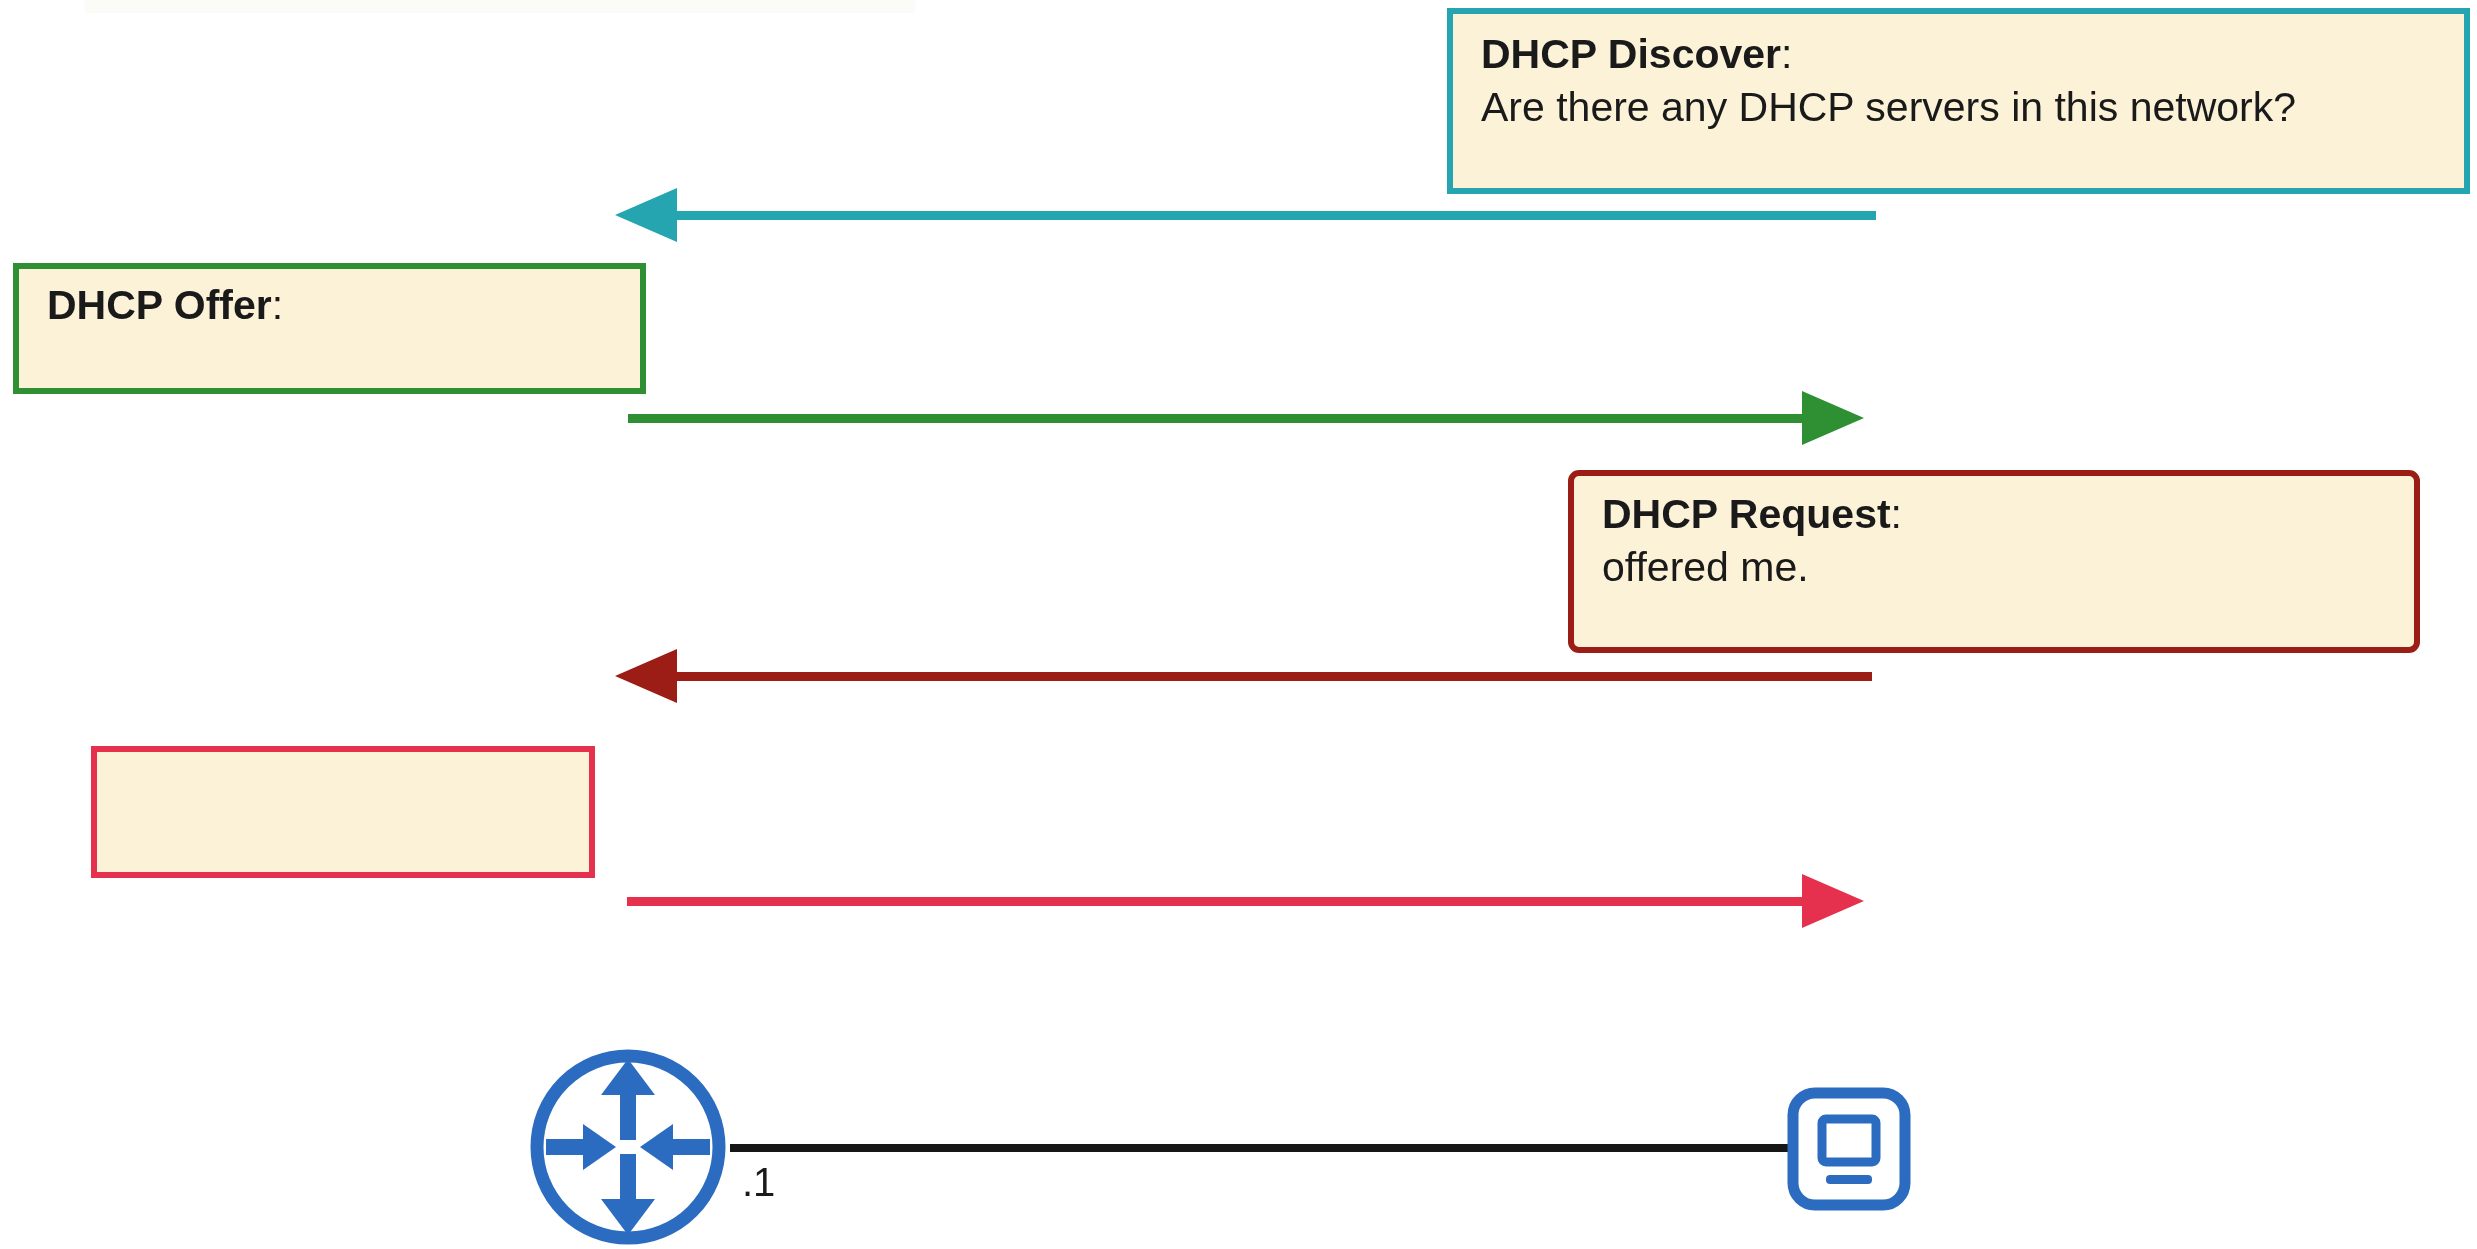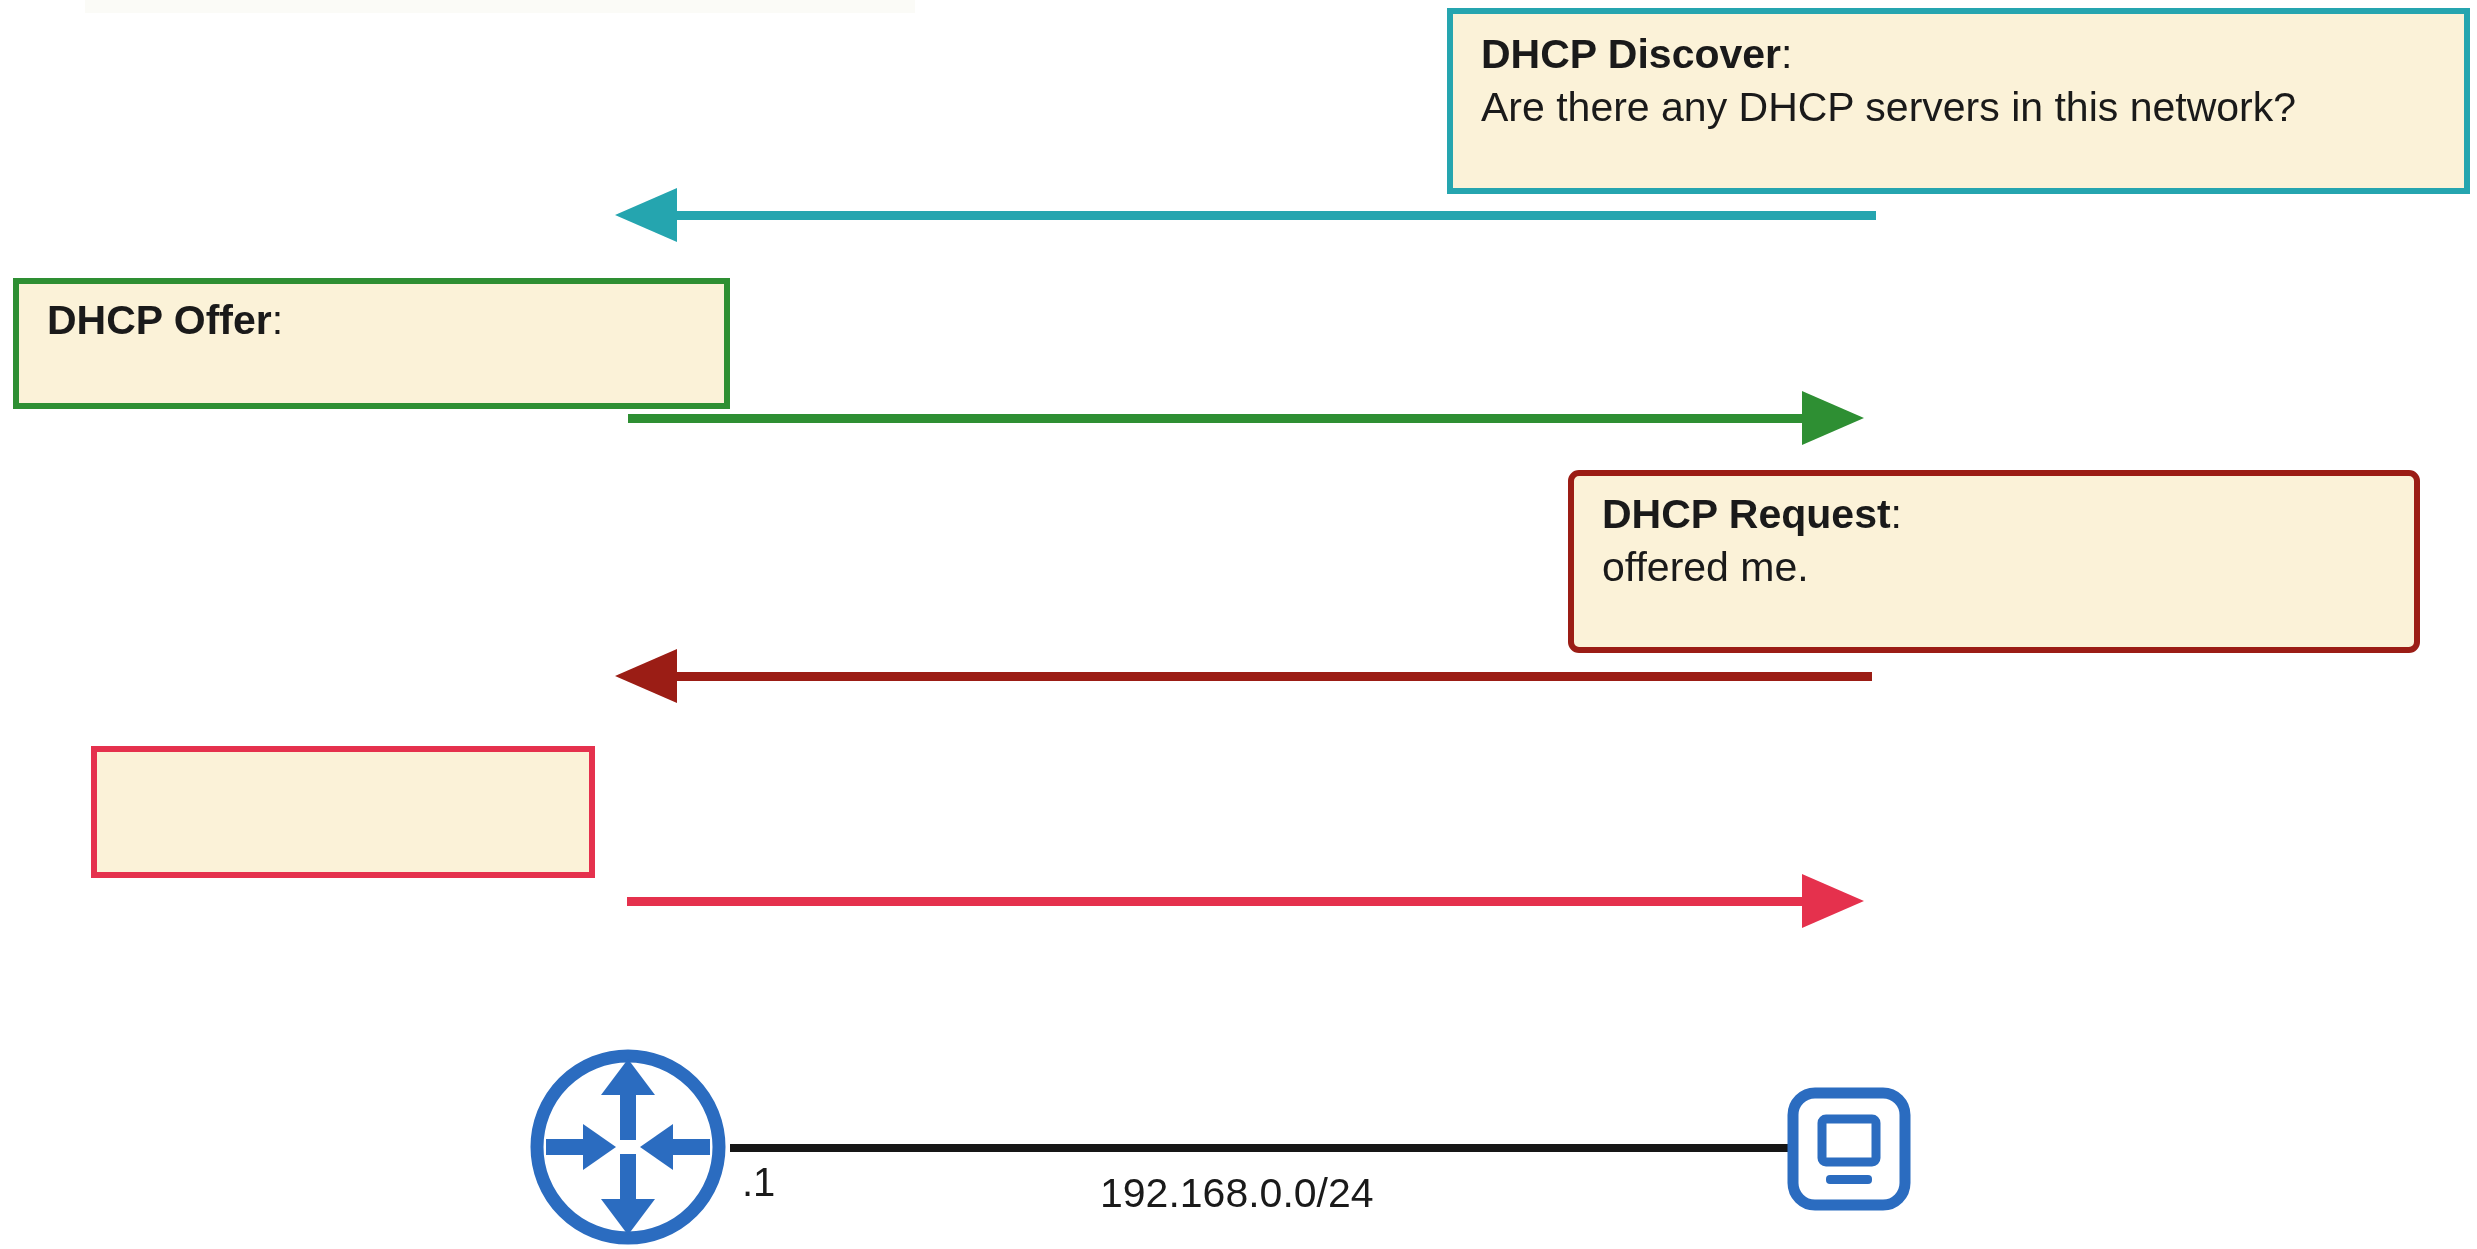--- a/index.html
+++ b/index.html
@@ -11,21 +11,21 @@
   .top-strip{position:absolute;left:85px;top:0;width:830px;height:13px;background:#fbfbf7;}
 
   
   .callout{
     position:absolute;box-sizing:border-box;background:#fbf2d8;
     border:6px solid #c2410c;font-size:41px;line-height:53px;white-space:nowrap;
     padding:12px 0 0 28px;
   }
   .callout .t{font-weight:bold;}
   .callout-discover{left:1447px;top:8px;width:1023px;height:186px;padding-top:14px;}
-  .callout-offer{left:13px;top:278px;width:717px;height:131px;padding-top:10px;}
+  .callout-offer{left:13px;top:263px;width:633px;height:131px;padding-top:10px;}
   .callout-request{left:1568px;top:470px;width:852px;height:183px;}
   .callout-ack{left:91px;top:746px;width:504px;height:132px;padding-top:10px;}
 
   
   .arrow{position:absolute;height:54px;}
   .arrow .shaft{position:absolute;height:9px;top:23px;}
   .arrow .head{position:absolute;top:0;width:0;height:0;border-top:27px solid transparent;border-bottom:27px solid transparent;}
   .head-left{left:0;border-right:62px solid;}
   .head-right{border-left:62px solid;}
 
@@ -107,15 +107,14 @@
     </g>
   </svg>
 
   <svg class="pc-svg" viewBox="0 0 126 126">
     <rect x="7" y="7" width="112" height="112" rx="22" fill="#ffffff" stroke="#2b6cc0" stroke-width="11"></rect>
     <rect x="36" y="33" width="54" height="43" rx="4" fill="none" stroke="#2b6cc0" stroke-width="9"></rect>
     <rect x="40" y="89" width="46" height="9" rx="4" fill="#2b6cc0"></rect>
   </svg>
 
   <div class="if-label">.1</div>
-  <div class="subnet-label">192.168.0.0/24</div>
 
 </div>
 
 </body></html>

